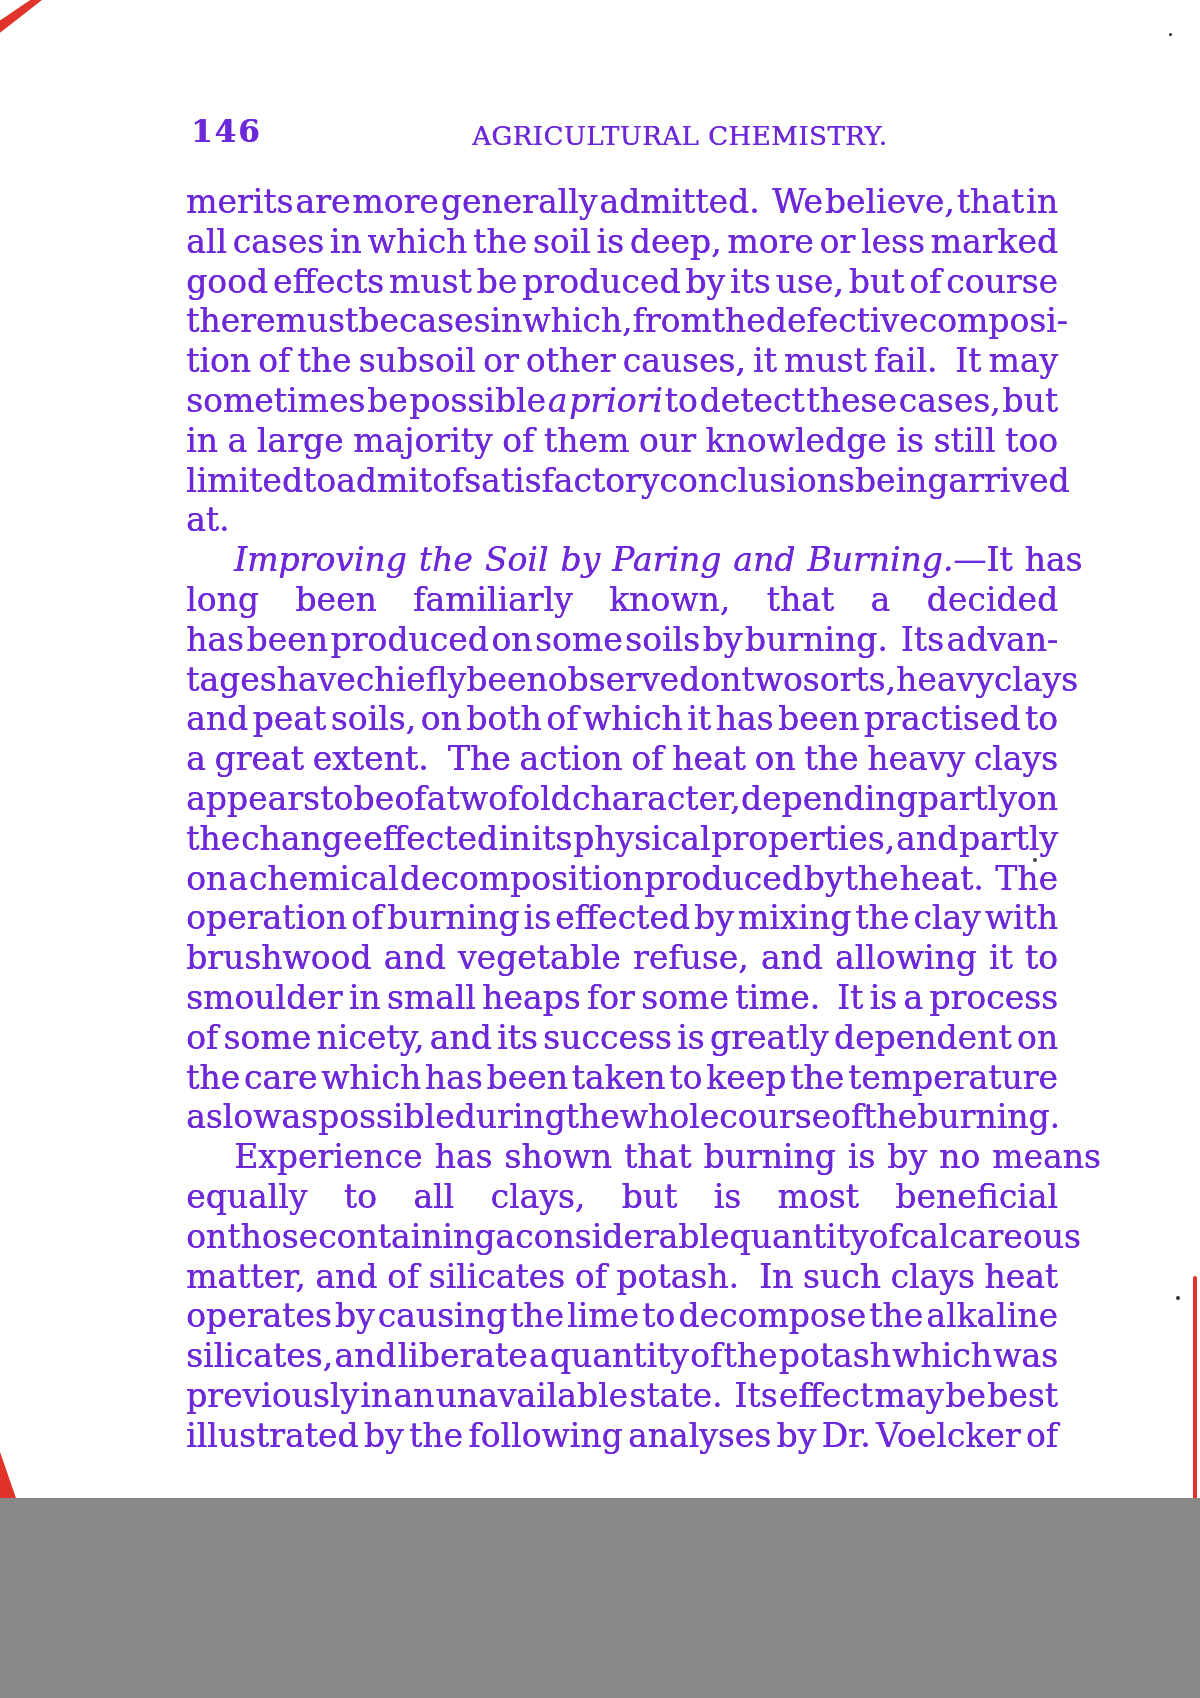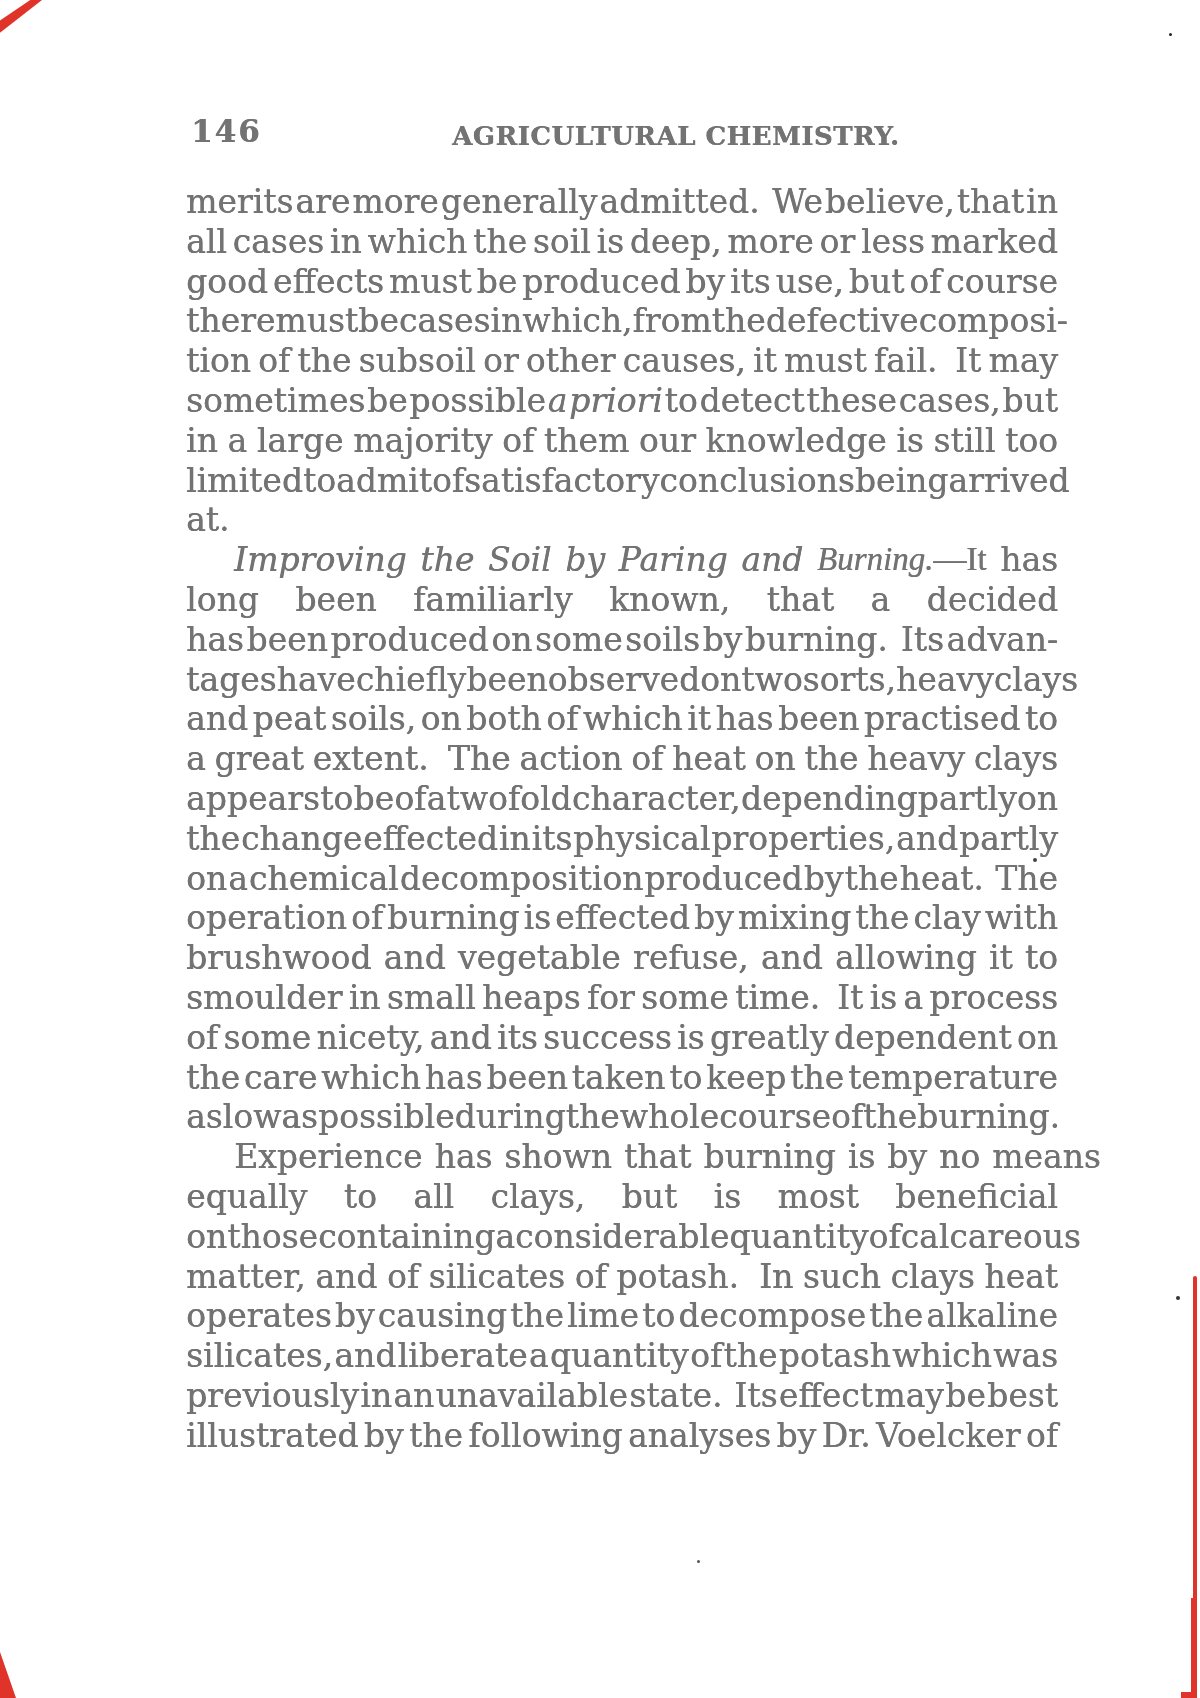--- a/index.html
+++ b/index.html
@@ -1,48 +1,48 @@
 <!DOCTYPE html>
 <html style="--edge-color: #e0342a;"><head>
 <meta charset="utf-8">
 <style>
   html,body{margin:0;padding:0;background:#888;}
   .page{
     position:relative;
-    width:1200px;height:1698px;
+    width:1200px;height:1498px;
     background:#ffffff;
     overflow:hidden;
     font-family:"DejaVu Serif", serif;
-    color:#737373;
+    color:#6d28d9;
   }
   
   .page-number{
     position:absolute;left:191px;top:113px;
     font-size:31px;font-weight:bold;letter-spacing:2px;
     text-shadow:0.4px 0 currentColor;
   }
   .running-title{
-    position:absolute;left:452px;top:121px;
-    font-size:26px;font-weight:bold;letter-spacing:0.5px;
+    position:absolute;left:472px;top:121px;
+    font-size:26px;font-weight:normal;letter-spacing:0.5px;
     text-shadow:0.4px 0 currentColor;
   }
   
   .text-body{
     position:absolute;left:186px;top:182px;width:872px;
     font-size:33px;
   }
   .line{
     display:flex;justify-content:space-between;
     height:39.8px;line-height:39.8px;
     white-space:pre;
     text-shadow:0.4px 0 currentColor;
   }
   .line span,.line em{display:inline-block;line-height:39.8px;}
   .line em{font-style:italic;}
-  .line .joined{white-space:pre;font-family:Liberation Serif, serif;}
+  .line .joined{white-space:pre;}
   .line.indent{padding-left:48px;gap:12px;}
   .line.para-end{display:block;word-spacing:5px;}
   
   .edge-mark{position:absolute;background:var(--edge-color,#e0342a);}
   .mark-tl{
     left:0;top:0;width:42px;height:34px;
     clip-path:polygon(0 60%, 72% 0, 100% 0, 0 96%);
   }
   .mark-bl{
     left:0;bottom:0;width:16px;height:46px;

